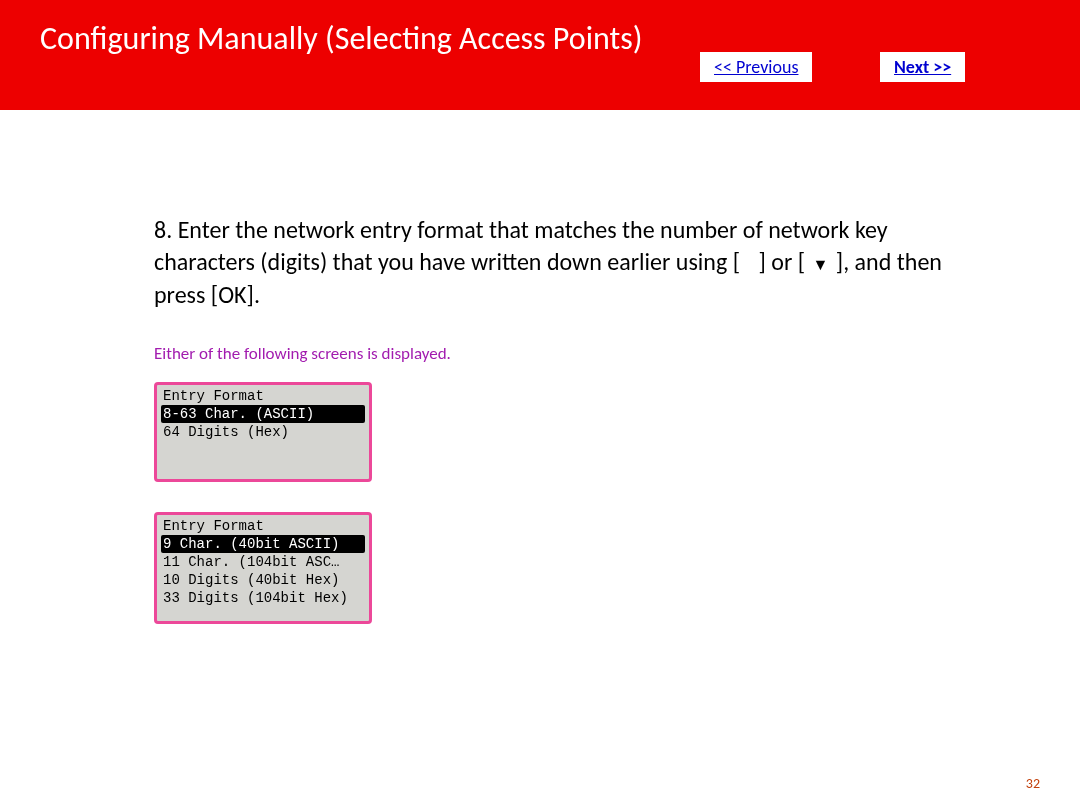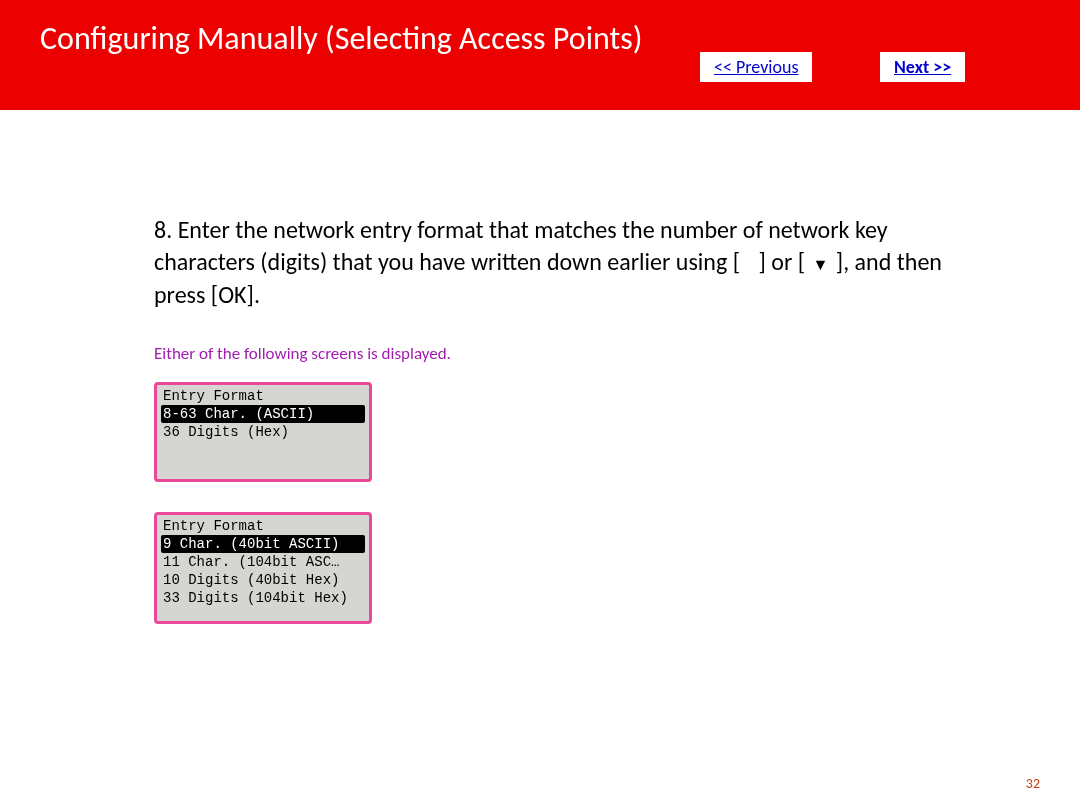--- a/index.html
+++ b/index.html
@@ -117,21 +117,21 @@
       <span>] or [</span>
       <span class="arrow-box">▼</span>
       <span>], and then press [OK].</span>
     </p>
 
     <p class="note-text">Either of the following screens is displayed.</p>
 
     <div class="lcd first">
       <div class="row">Entry Format</div>
       <div class="row sel">8-63 Char. (ASCII)</div>
-      <div class="row">36 Digits (Hex)</div>
+      <div class="row">64 Digits (Hex)</div>
     </div>
 
     <div class="lcd second">
       <div class="row">Entry Format</div>
       <div class="row sel">9 Char. (40bit ASCII)</div>
       <div class="row">11 Char. (104bit ASC…</div>
       <div class="row">10 Digits (40bit Hex)</div>
       <div class="row">33 Digits (104bit Hex)</div>
     </div>
 

